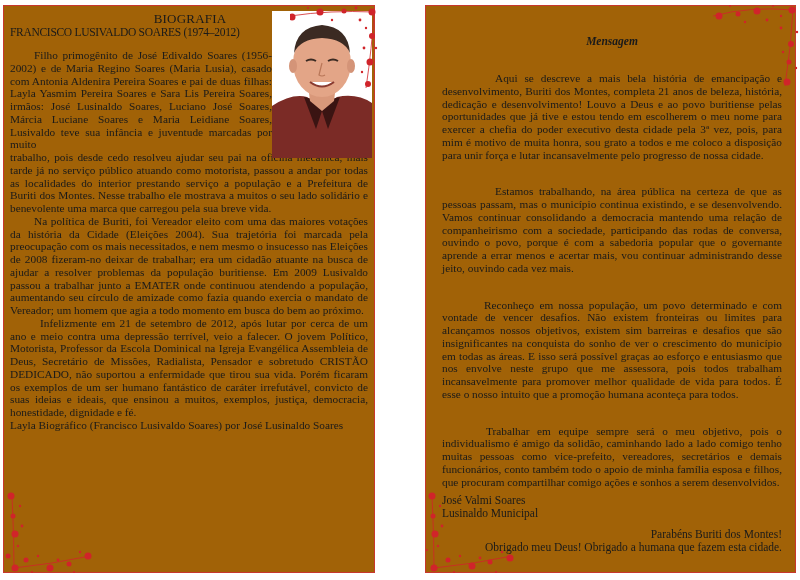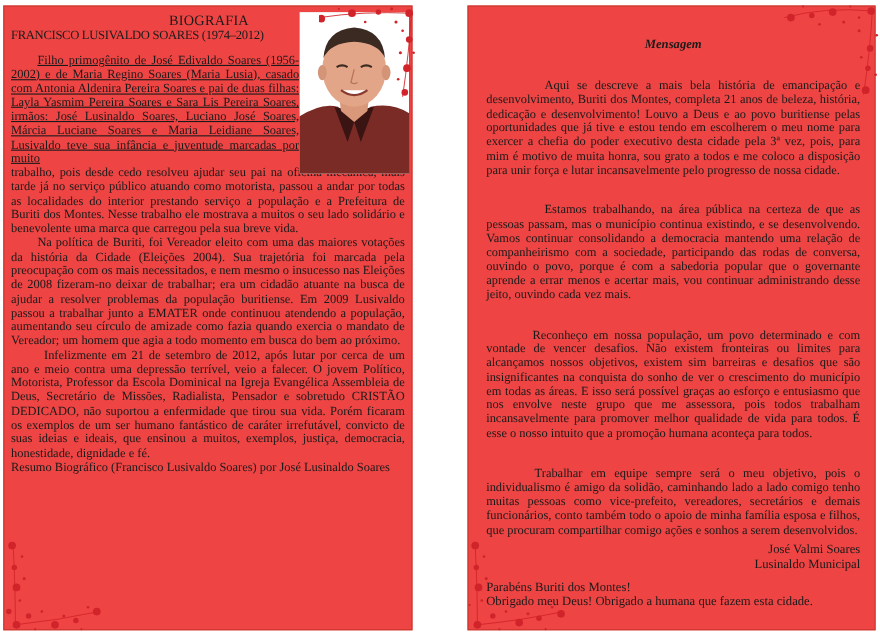--- a/index.html
+++ b/index.html
@@ -6,21 +6,21 @@
   body {
     width: 800px; height: 580px; position: relative; overflow: hidden;
     background: #ffffff;
     font-family: "Liberation Serif", "DejaVu Serif", serif;
     color: #1a1a1a;
   }
   .page {
     position: absolute; top: 5px; height: 568px;
     border: 1.5px solid #c8372d;
     box-sizing: border-box;
-    background: #ef4444;
+    background: #a16207;
   }
   .page-left { left: 3px; width: 372px; }
   .page-right { left: 425px; width: 371px; }
 
   .left-content {
     position: absolute; left: 6px; top: 6px; width: 358px;
     font-size: 11.3px; line-height: 12.75px; text-align: justify;
   }
   .bio-title {
     text-align: center; font-size: 13px; line-height: 14px;
@@ -30,52 +30,52 @@
     font-size: 11.5px; line-height: 13px; margin: 0 0 10px 0; letter-spacing: -0.3px;
   }
   .photo {
     position: absolute; left: 272px; top: 11px; width: 100px; height: 147px;
     background: #7a2a24; overflow: hidden;
   }
   .photo svg { display: block; }
   p { margin: 0; }
   .indent { text-indent: 24px; }
   .indent2 { text-indent: 30px; }
-  .wrap-narrow { width: 262px; text-decoration: underline; }
+  .wrap-narrow { width: 262px; }
 
   .right-content {
     position: absolute; left: 16px; top: 29px; width: 340px;
     font-size: 11.3px; line-height: 12.75px; text-align: justify;
   }
   .msg-title {
     text-align: center; font-weight: bold; font-style: italic;
     font-size: 11.5px; line-height: 13px;
   }
   .indent-big { text-indent: 53px; margin-top: 24px; }
   .sign {
-    text-align: right; margin-top: 6px; line-height: 13px; font-size: 11.5px;
+    text-align: left; margin-top: 6px; line-height: 13px; font-size: 11.5px;
   }
   .closing {
-    text-align: left; margin-top: 8px; line-height: 13px; font-size: 11.5px;
+    text-align: right; margin-top: 8px; line-height: 13px; font-size: 11.5px;
   }
 
   .corner { position: absolute; pointer-events: none; }
 </style>
 </head>
 <body>
 
 <div class="page page-left">
   <div class="left-content">
     <div class="bio-title">BIOGRAFIA</div>
     <div class="bio-subtitle">FRANCISCO LUSIVALDO SOARES (1974–2012)</div>
     <p class="indent wrap-narrow">Filho primogênito de José Edivaldo Soares (1956-2002) e de Maria Regino Soares (Maria Lusia), casado com Antonia Aldenira Pereira Soares e pai de duas filhas: Layla Yasmim Pereira Soares e Sara Lis Pereira Soares, irmãos: José Lusinaldo Soares, Luciano José Soares, Márcia Luciane Soares e Maria Leidiane Soares, Lusivaldo teve sua infância e juventude marcadas por muito</p>
     <p>trabalho, pois desde cedo resolveu ajudar seu pai na oficina mecânica, mais tarde já no serviço público atuando como motorista, passou a andar por todas as localidades do interior prestando serviço a população e a Prefeitura de Buriti dos Montes. Nesse trabalho ele mostrava a muitos o seu lado solidário e benevolente uma marca que carregou pela sua breve vida.</p>
     <p class="indent">Na política de Buriti, foi Vereador eleito com uma das maiores votações da história da Cidade (Eleições 2004). Sua trajetória foi marcada pela preocupação com os mais necessitados, e nem mesmo o insucesso nas Eleições de 2008 fizeram-no deixar de trabalhar; era um cidadão atuante na busca de ajudar a resolver problemas da população buritiense. Em 2009 Lusivaldo passou a trabalhar junto a EMATER onde continuou atendendo a população, aumentando seu círculo de amizade como fazia quando exercia o mandato de Vereador; um homem que agia a todo momento em busca do bem ao próximo.</p>
     <p class="indent2">Infelizmente em 21 de setembro de 2012, após lutar por cerca de um ano e meio contra uma depressão terrível, veio a falecer. O jovem Político, Motorista, Professor da Escola Dominical na Igreja Evangélica Assembleia de Deus, Secretário de Missões, Radialista, Pensador e sobretudo CRISTÃO DEDICADO, não suportou a enfermidade que tirou sua vida. Porém ficaram os exemplos de um ser humano fantástico de caráter irrefutável, convicto de suas ideias e ideais, que ensinou a muitos, exemplos, justiça, democracia, honestidade, dignidade e fé.</p>
-    <p>Resumo Biográfico (Francisco Lusivaldo Soares) por José Lusinaldo Soares</p>
+    <p>Layla Biográfico (Francisco Lusivaldo Soares) por José Lusinaldo Soares</p>
   </div>
 </div>
 
 <div class="photo" aria-label="Portrait photo of Francisco Lusivaldo Soares">
   <svg width="100" height="147" viewBox="0 0 100 147">
     <rect x="0" y="0" width="100" height="147" fill="#ffffff"></rect>
 
     <path d="M0 95 Q20 82 35 86 L50 96 L65 86 Q85 82 100 92 L100 147 L0 147 Z" fill="#7b2b26"></path>
     <path d="M32 86 L44 118 L50 100 L56 118 L68 86 L60 88 L50 100 L40 88 Z" fill="#3a1412"></path>
 

